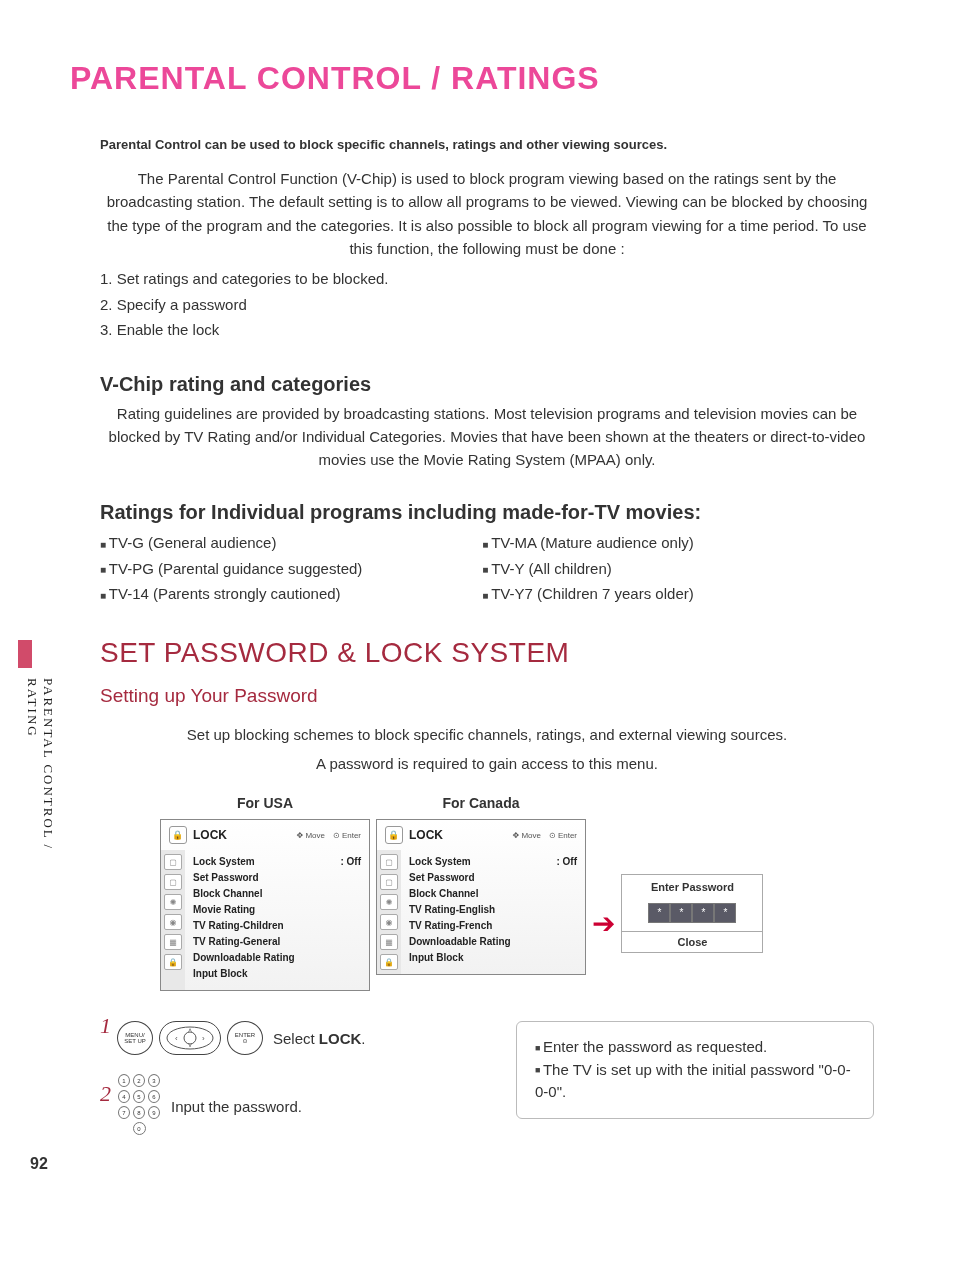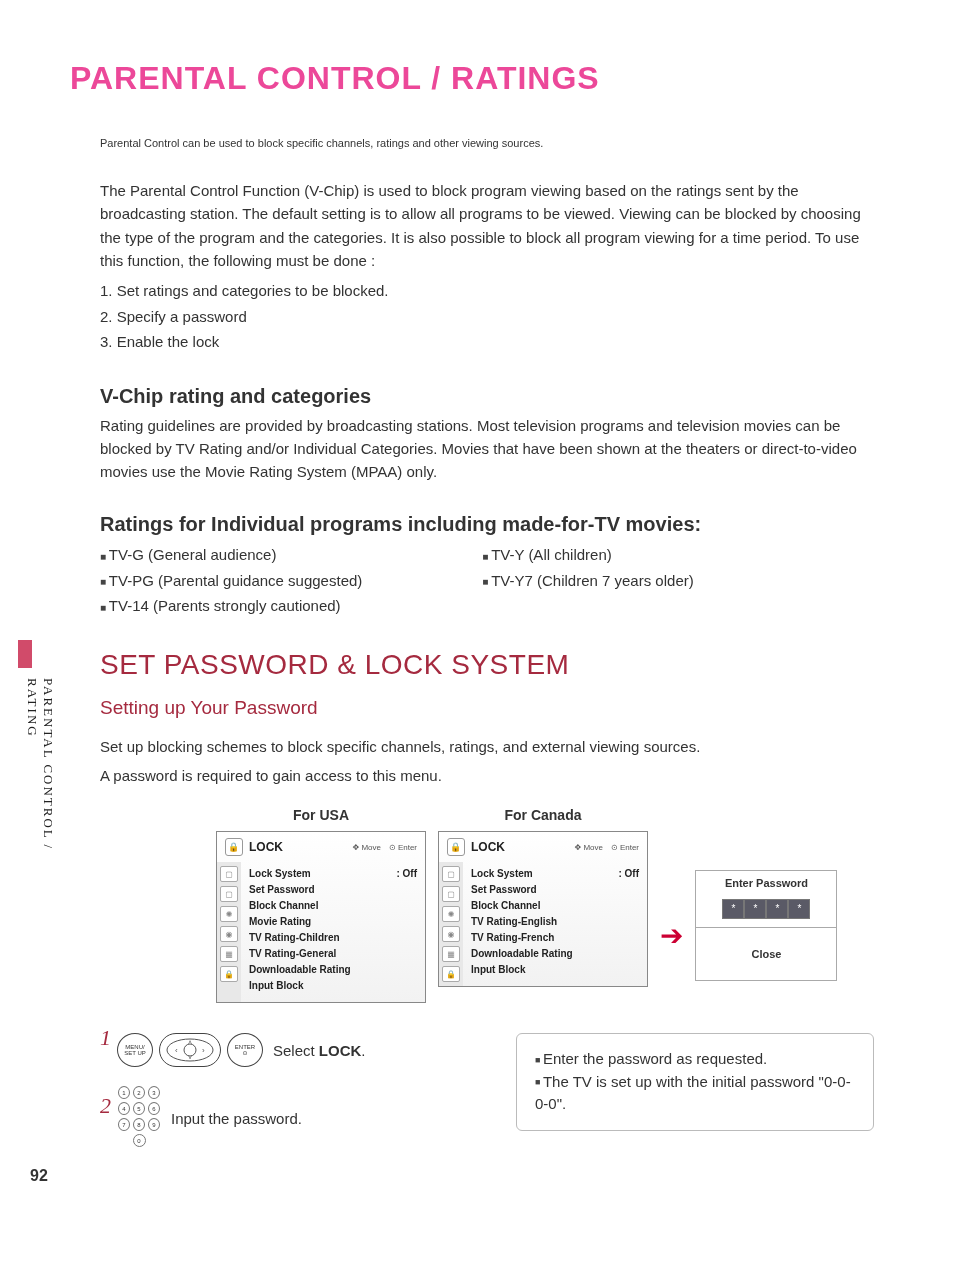--- a/index.html
+++ b/index.html
@@ -15,28 +15,29 @@
     position: relative;
   }
   .page-title {
     font-size: 32px;
     font-weight: bold;
     color: #ec4899;
     letter-spacing: 1px;
     margin: 0 0 40px -30px;
   }
   .intro-bold {
-    font-weight: normal;
-    font-size: 11px;
-    margin-bottom: 30px;
+    font-weight: bold;
+    font-size: 13px;
+    margin-bottom: 15px;
   }
   .body-text {
     font-size: 15px;
     line-height: 1.55;
     margin-bottom: 6px;
+    text-align: center;
   }
   .step-list {
     font-size: 15px;
     line-height: 1.7;
     margin-bottom: 30px;
   }
   .section-heading {
     font-size: 20px;
     font-weight: bold;
     margin: 30px 0 6px 0;
@@ -83,22 +84,22 @@
     writing-mode: vertical-rl;
     font-size: 13px;
     letter-spacing: 2px;
     font-family: Georgia, serif;
     color: #222;
     margin-top: 18px;
   }
   .menus-row {
     display: flex;
     align-items: flex-start;
-    gap: 12px;
-    margin: 10px 0 30px 116px;
+    gap: 6px;
+    margin: 10px 0 30px 60px;
   }
   .menu-col { width: 210px; }
   .menu-label {
     text-align: center;
     font-weight: bold;
     font-size: 14px;
     margin-bottom: 8px;
   }
   .menu-box {
     border: 1px solid #888;
@@ -191,21 +192,21 @@
   .pw-digits .d {
     width: 20px; height: 18px;
     border: 1px solid #777;
     background: #5a5a66;
     color: #fff;
     display:flex;align-items:center;justify-content:center;
     font-size:10px;
   }
   .pw-close {
     border-top: 1px solid #aaa;
-    padding: 20px 0;
+    padding: 4px 0;
     font-weight: bold;
   }
   .steps-row {
     display: flex;
     align-items: flex-start;
     gap: 40px;
     margin-top: 10px;
   }
   .step-left {
     flex: 1;
@@ -300,20 +301,21 @@
   <div class="body-text" style="margin-bottom:30px">Rating guidelines are provided by broadcasting stations. Most television programs and television movies can be blocked by TV Rating and/or Individual Categories. Movies that have been shown at the theaters or direct-to-video movies use the Movie Rating System (MPAA) only.</div>
 
   <div class="section-heading">Ratings for Individual programs including made-for-TV movies:</div>
   <div class="ratings-cols">
     <div class="ratings-col">
       <div class="rating-item">TV-G   (General audience)</div>
       <div class="rating-item">TV-PG (Parental guidance suggested)</div>
       <div class="rating-item">TV-14  (Parents strongly cautioned)</div>
     </div>
     <div class="ratings-col">
+      <div class="rating-item">TV-MA (Mature audience only)</div>
       <div class="rating-item">TV-Y    (All children)</div>
       <div class="rating-item">TV-Y7  (Children 7 years older)</div>
     </div>
   </div>
 
   <div class="subtitle-red-lg">SET PASSWORD &amp; LOCK SYSTEM</div>
   <div class="subtitle-red-md">Setting up Your Password</div>
   <div class="body-text">Set up blocking schemes to block specific channels, ratings, and external viewing sources.</div>
   <div class="body-text" style="margin-bottom:20px">A password is required to gain access to this menu.</div>
 

